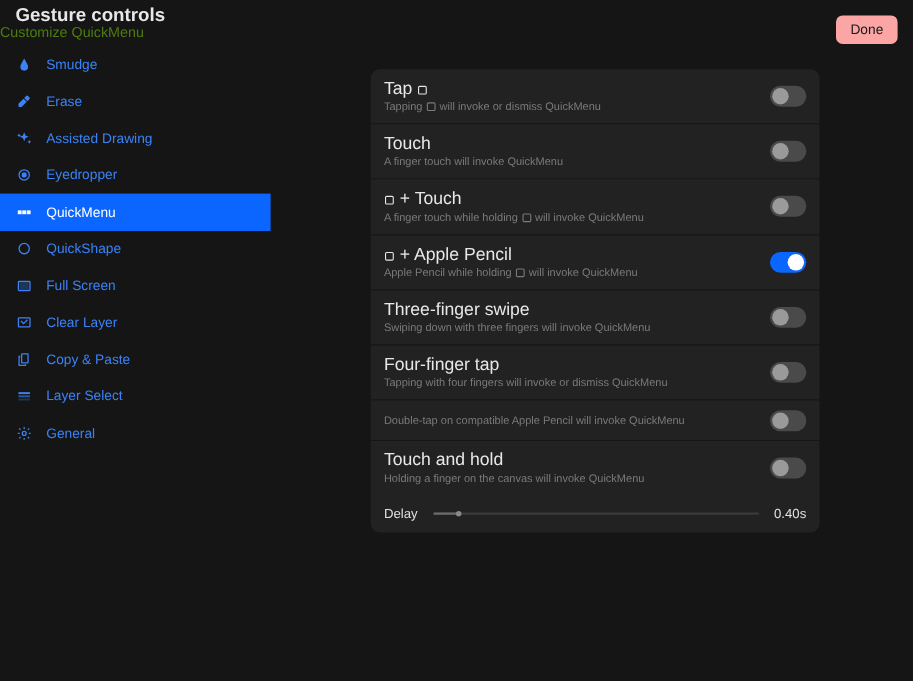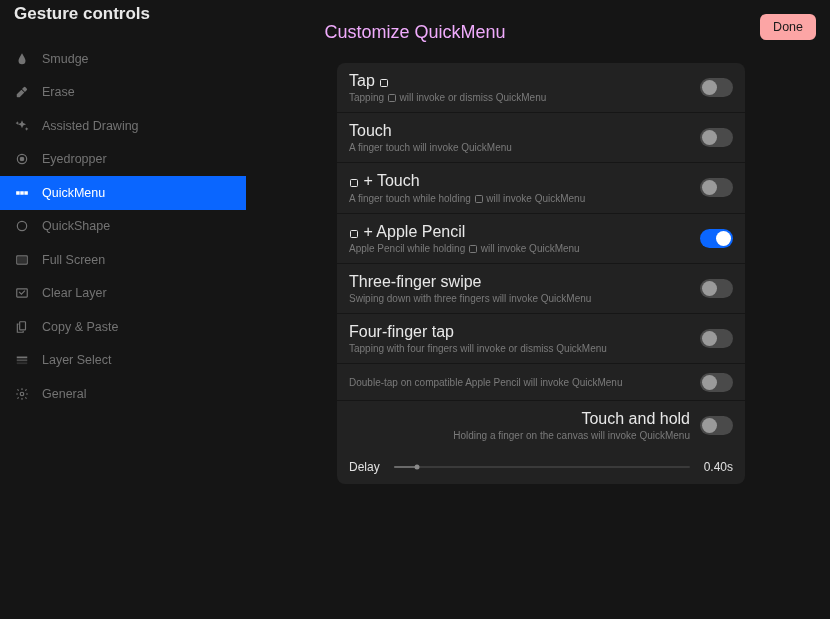--- a/index.html
+++ b/index.html
@@ -24,21 +24,21 @@
       font-weight: 600;
       color: #e8e8e8;
       padding: 4px 14px 18px 14px;
     }
     .sidebar-item {
       display: flex;
       align-items: center;
       height: 33.5px;
       padding: 0 14px;
       cursor: pointer;
-      color: #737373;
+      color: #3b82f6;
       font-size: 12.5px;
     }
     .sidebar-item.selected {
       background: #0a66ff;
       color: #ffffff;
     }
     .sidebar-icon {
       width: 16px;
       height: 16px;
       display: flex;
@@ -46,24 +46,23 @@
       justify-content: center;
       margin-right: 12px;
       flex-shrink: 0;
     }
     .sidebar-icon svg { width: 14px; height: 14px; }
     .header-title {
       position: absolute;
       top: 22px;
       left: 0;
       width: 100%;
-      text-align: center;
-      font-size: 18px;
+      font-size: 13px;
       font-weight: 500;
-      color: #f0abfc;
+      color: #4d7c0f;
       pointer-events: none;
     }
     .done-btn {
       position: absolute;
       top: 14px;
       right: 14px;
       background: #fca5a5;
       color: #1a1a1a;
       border: none;
       padding: 6px 13px;
@@ -81,21 +80,21 @@
       border-radius: 8px;
       overflow: hidden;
     }
     .panel-row {
       display: flex;
       align-items: center;
       padding: 8px 12px;
       border-bottom: 1px solid rgba(0,0,0,0.35);
       min-height: 37px;
     }
-    .panel-row:last-child { border-bottom: none; text-align: right; }
+    .panel-row:last-child { border-bottom: none; }
     .panel-text { flex: 1; padding-right: 10px; }
     .panel-title {
       font-size: 16px;
       color: #e8e8e8;
       font-weight: 400;
       line-height: 1.2;
     }
     .panel-sub {
       font-size: 10px;
       color: #7a7a7a;

